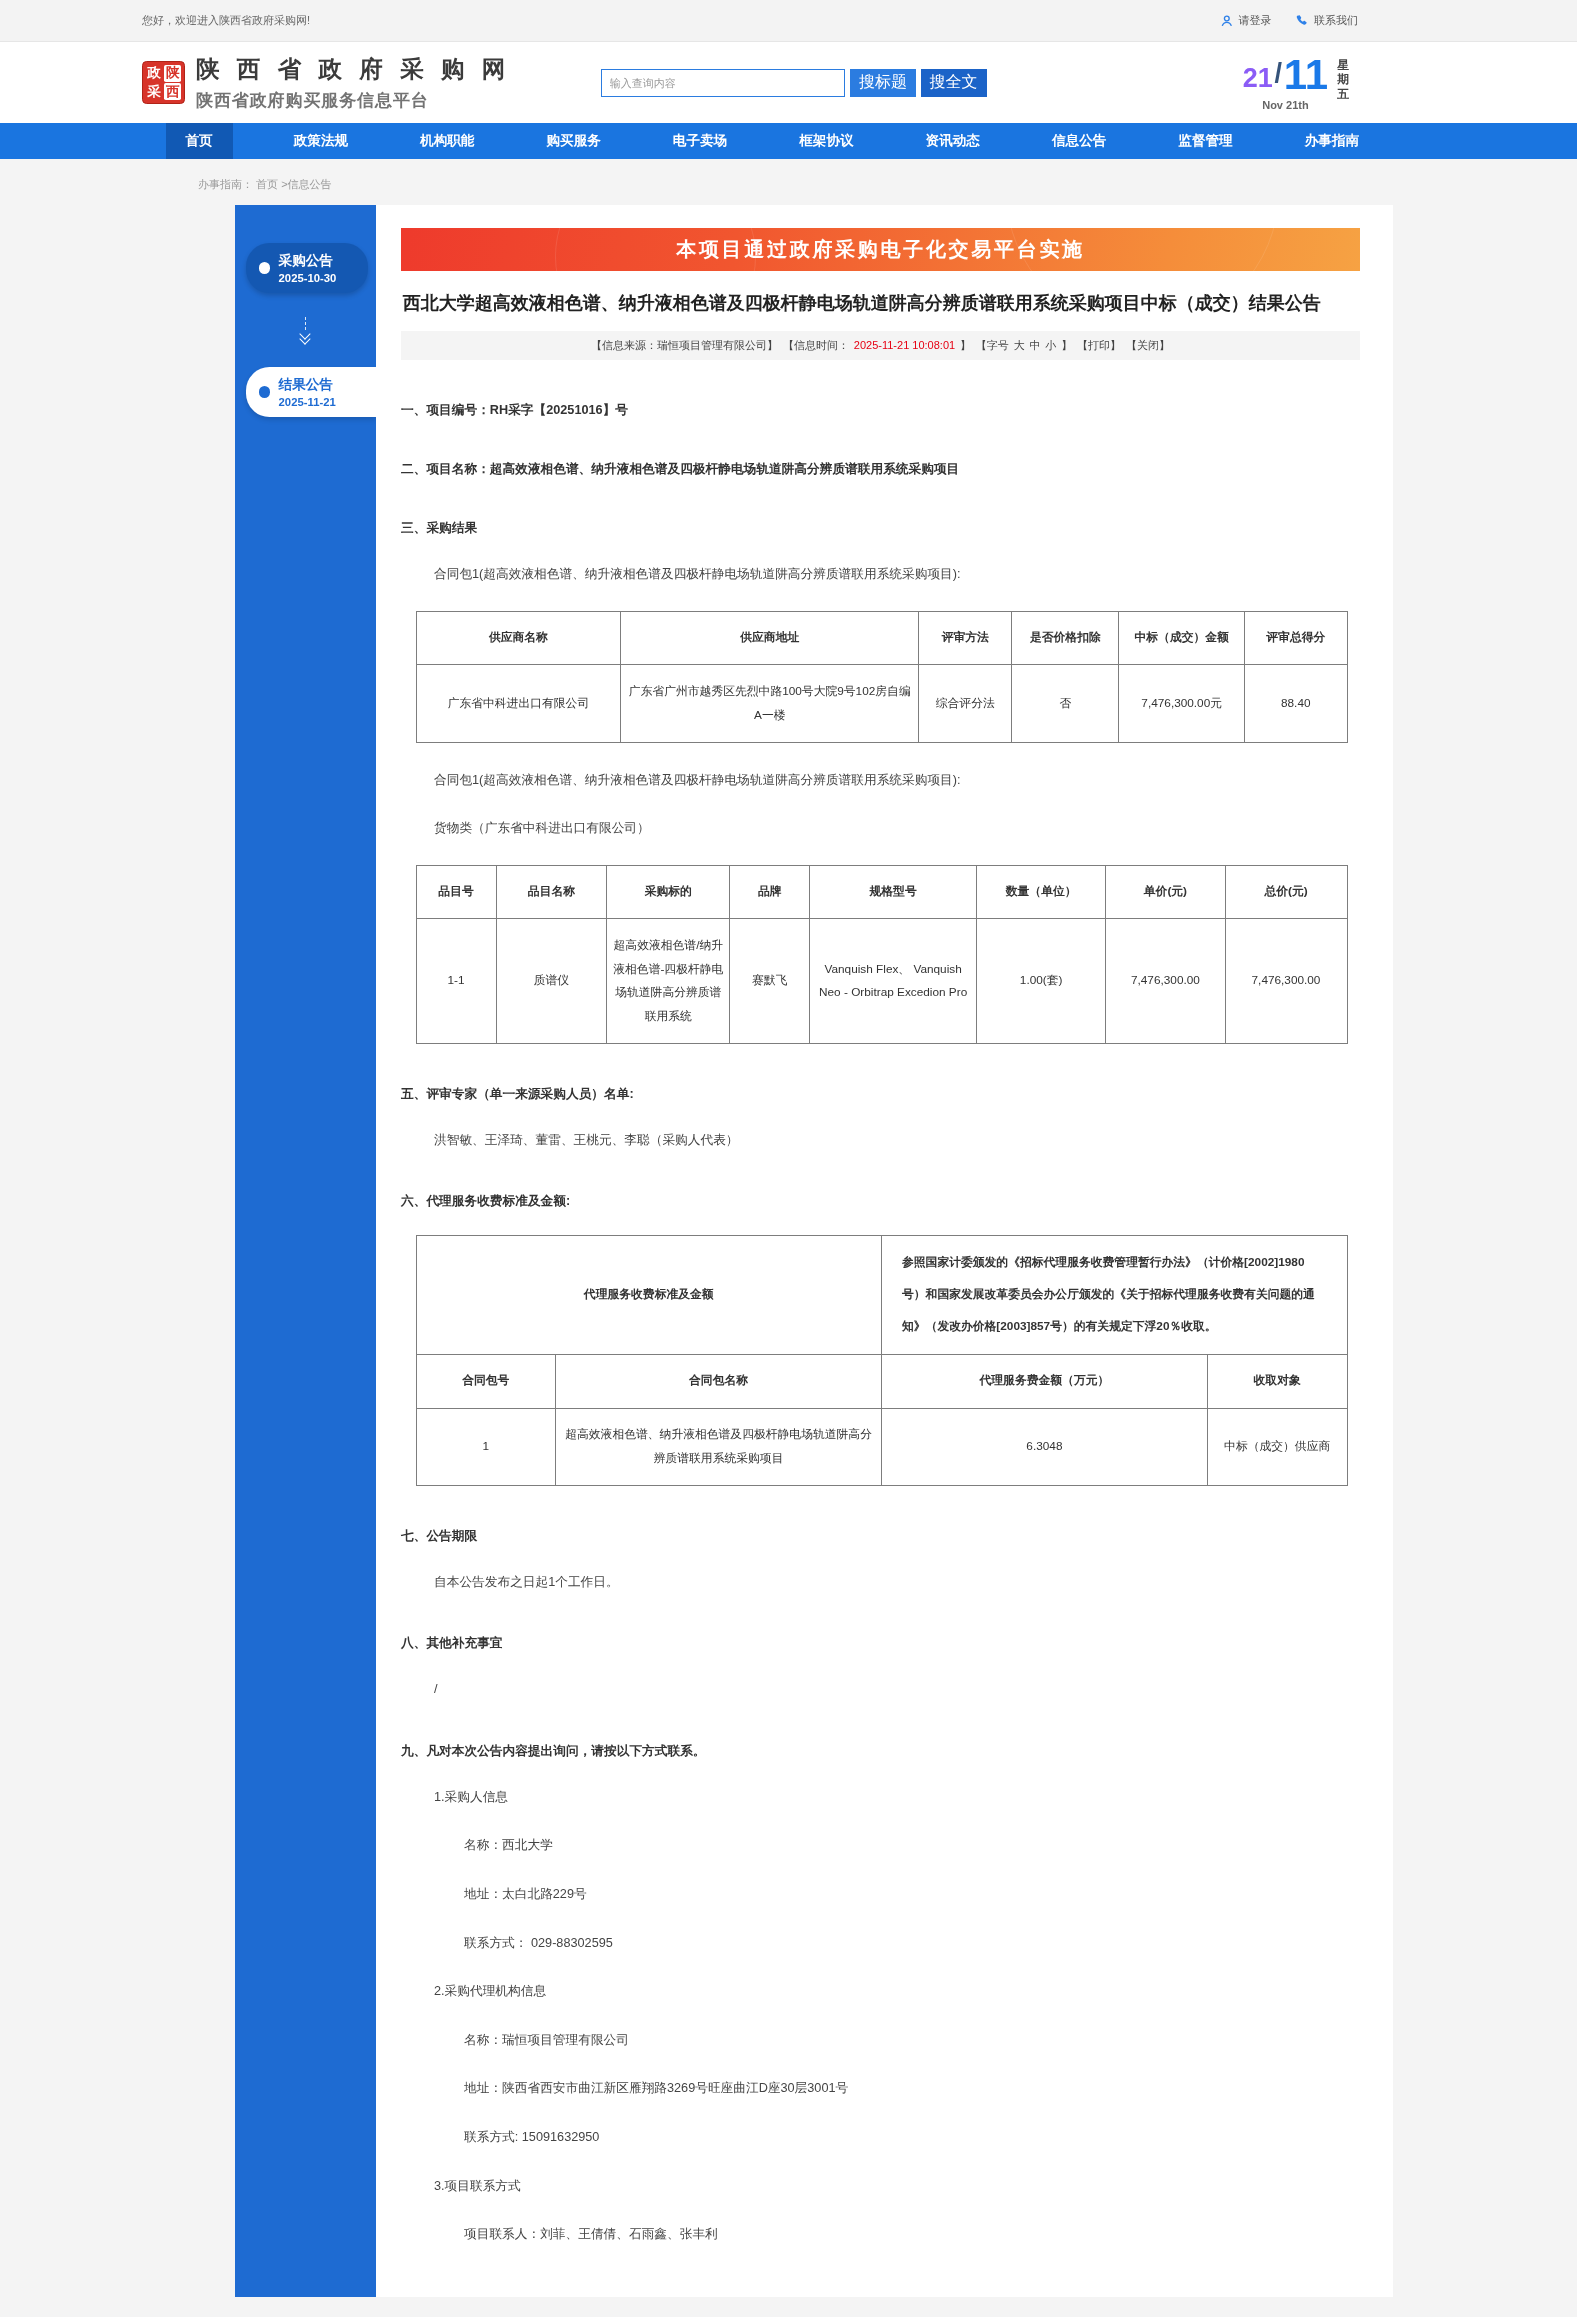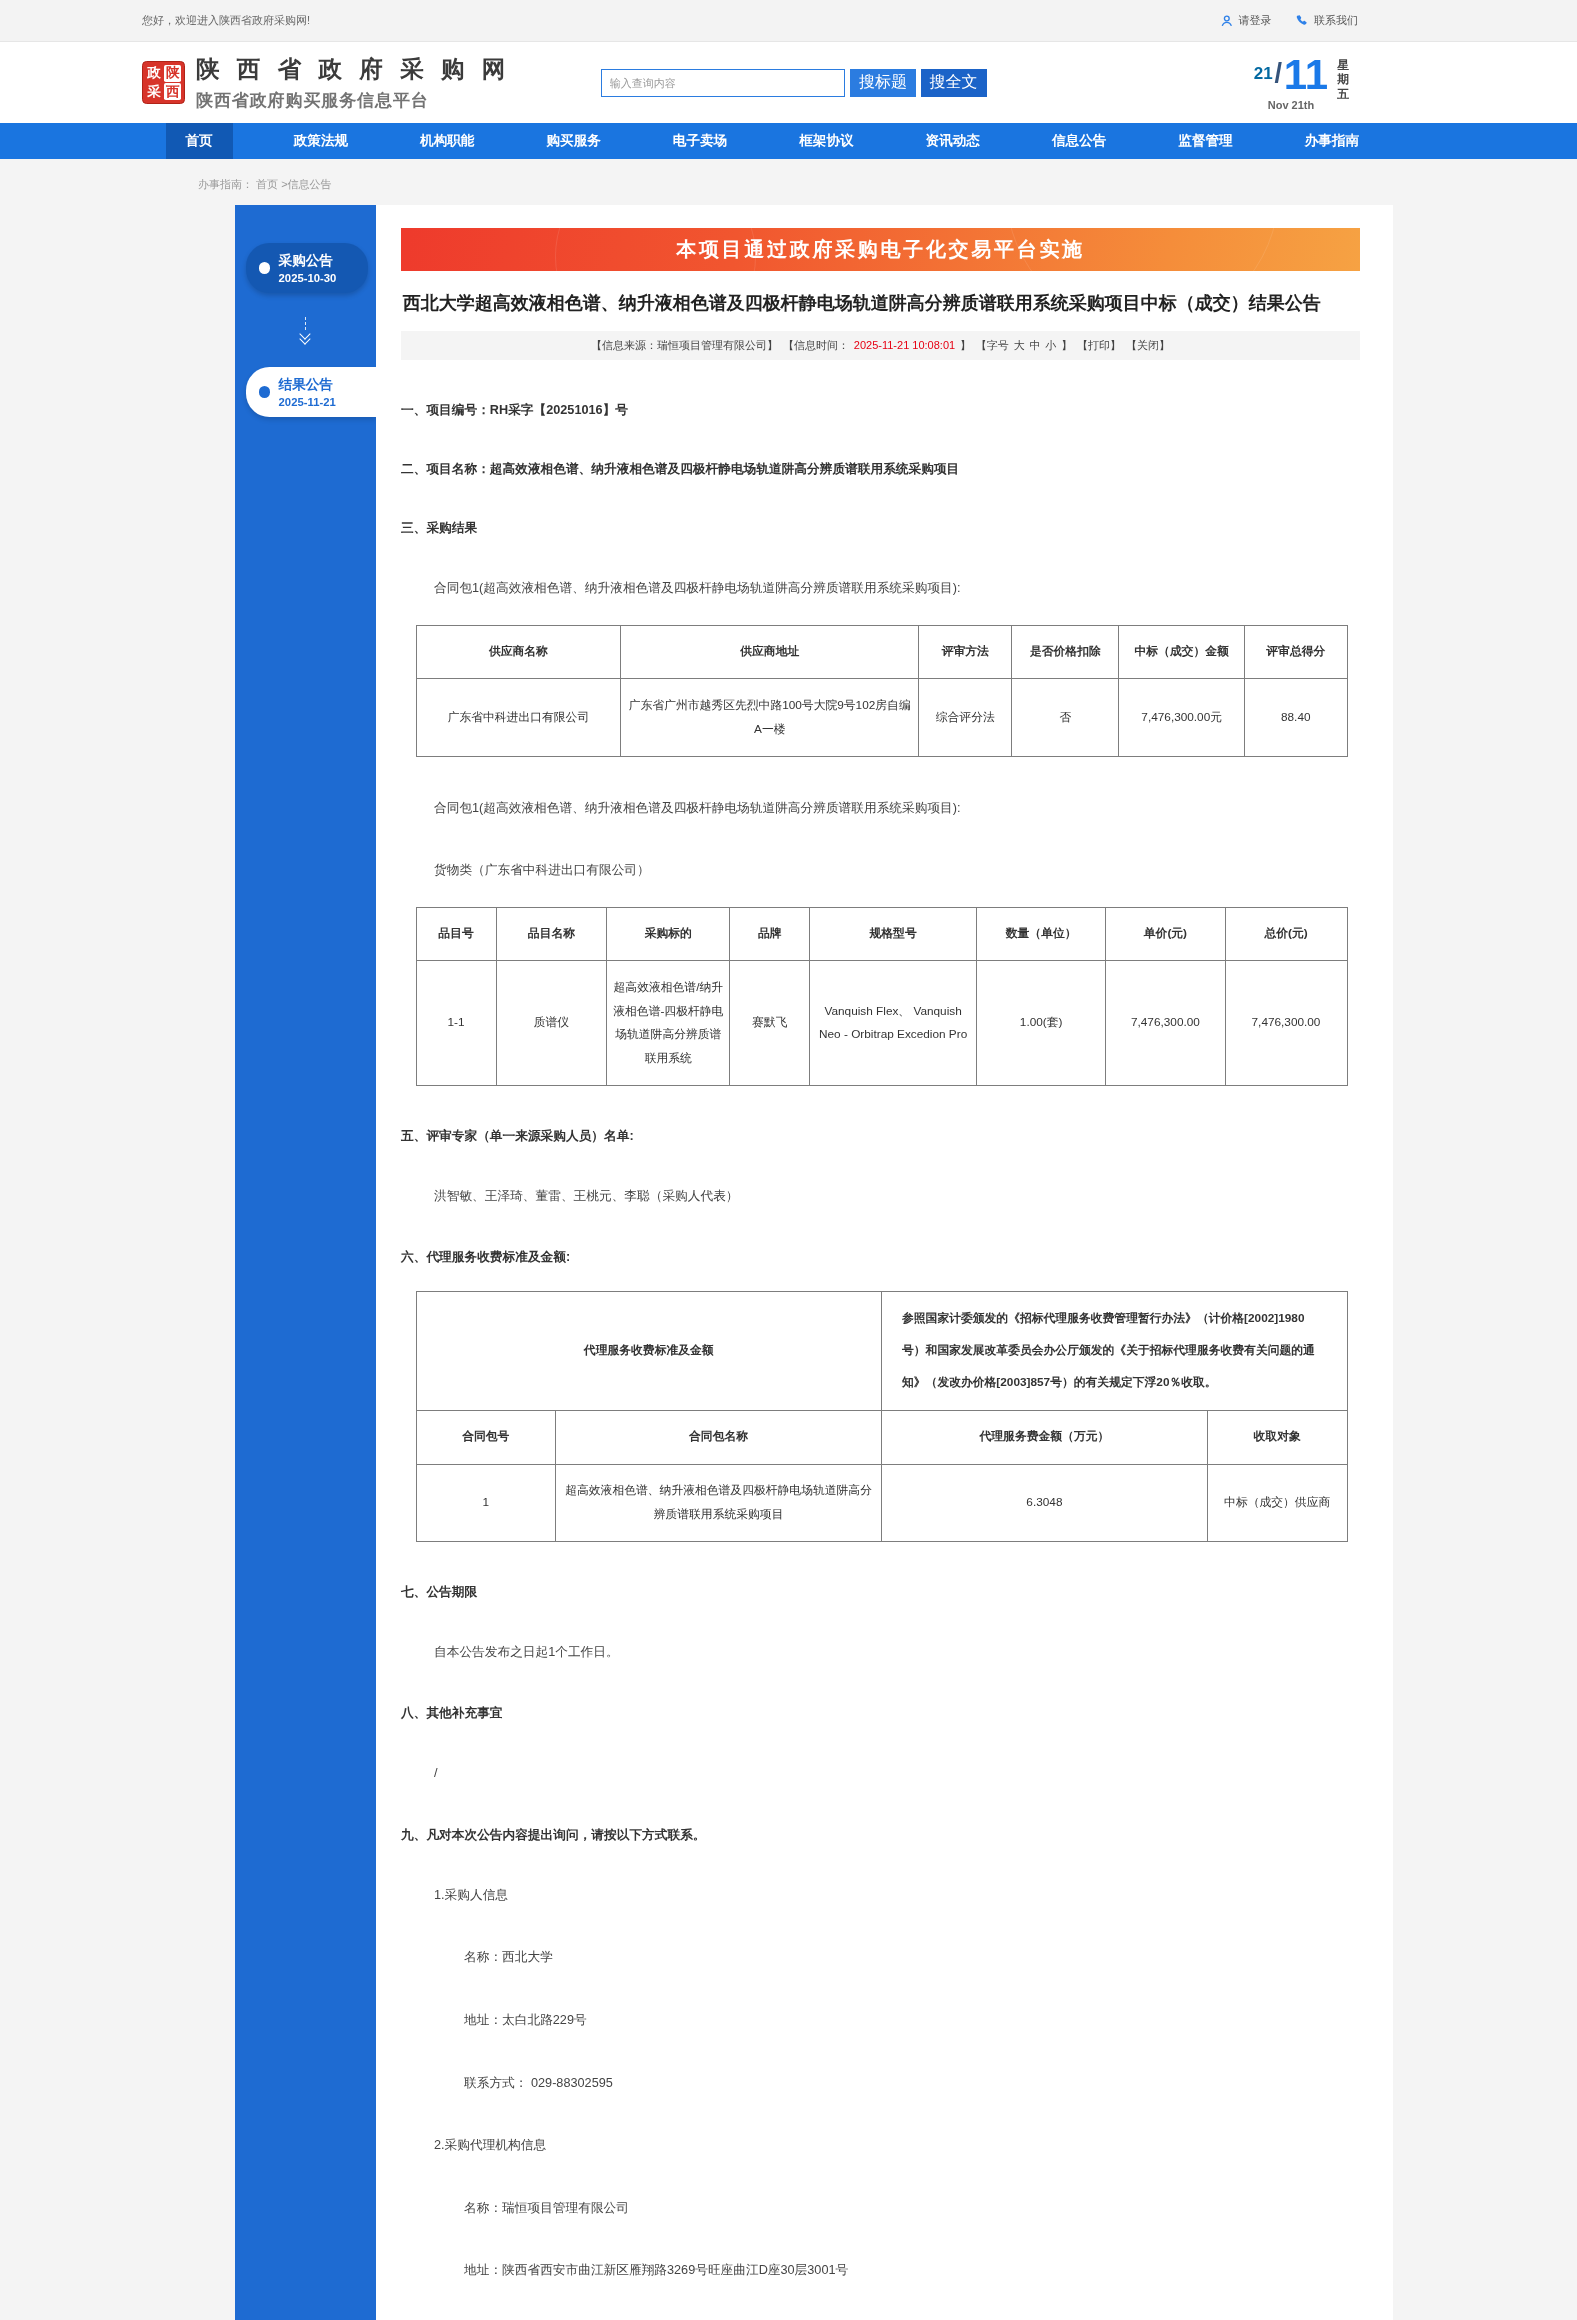--- a/index.html
+++ b/index.html
@@ -39,21 +39,21 @@
     width:244px; height:28px; border:0.9px solid #2b7ce0; outline:none;
     font-size:11px; padding:0 8.1px; color:#333; background:#fff;
   }
   .search-input::placeholder { color:#9a9a9a; }
   .btn-search { height:28px; padding:0 9px; border:none; color:#fff; font-size:16px; cursor:pointer; }
   .btn-title { background:#2b7ce0; margin-left:5.4px; }
   .btn-full  { background:#1b63c8; margin-left:4.5px; }
 
   .date-block { margin-left:auto; margin-right:87px; display:flex; align-items:flex-start; gap:9px; }
   .date-nums { line-height:1; display:flex; align-items:flex-start; }
-  .d-day   { font-size:17px; font-weight:bold; color:#0369a1; margin-top:11px; }
+  .d-day   { font-size:27px; font-weight:bold; color:#8b5cf6; margin-top:11px; }
   .d-slash { font-size:27px; font-weight:bold; color:#35537a; margin:5.4px 1.8px 0; }
   .d-month { font-size:42px; font-weight:bold; color:#1a79e8; }
   .weekday { display:flex; flex-direction:column; font-size:11.8px; font-weight:bold; color:#444; line-height:1.25; margin-top:3.6px; } 
   .date-col { display:flex; flex-direction:column; align-items:center; }
   .date-en2 { font-size:11px; font-weight:bold; color:#666; margin-top:2.7px; }
 
   
   .nav { background:#1a75e0; height:36px; }
   .nav-inner { display:flex; align-items:stretch; height:100%; padding-left:23.5px; }
   .nav a {
@@ -112,21 +112,21 @@
   .meta-bar {
     background:#f4f4f4; text-align:center; font-size:11px; color:#444;
     padding:7.2px 0; margin:3.6px 0 5.4px;
   }
   .meta-bar span { margin:0 0.9px; }
   .meta-red { color:#e60012; }
   .meta-link { cursor:pointer; }
   .mgap { margin:0 2.7px; }
 
   .sec-h { font-size:12.7px; font-weight:bold; color:#333; margin-top:42px; }
-  .para  { font-size:12.7px; color:#444; margin:41px 0 0 33px; line-height:1.7; }
+  .para  { font-size:12.7px; color:#444; margin:27px 0 0 33px; line-height:1.7; }
   .para-2 { margin-left:63px; }
 
   table.dt { border-collapse:collapse; width:calc(100% - 27px); margin:25px 12.7px 0 14.5px; table-layout:fixed; }
   table.dt th, table.dt td {
     border:0.9px solid #7d7d7d; font-size:11.8px; color:#333;
     text-align:center; vertical-align:middle; padding:14.5px 5.4px; line-height:2;
   }
   table.dt th { font-weight:bold; }
   td.num { text-align:right; padding-right:11px; }
   .fee-policy { text-align:left !important; padding:11px 20px !important; line-height:2.7 !important; font-weight:600; }

